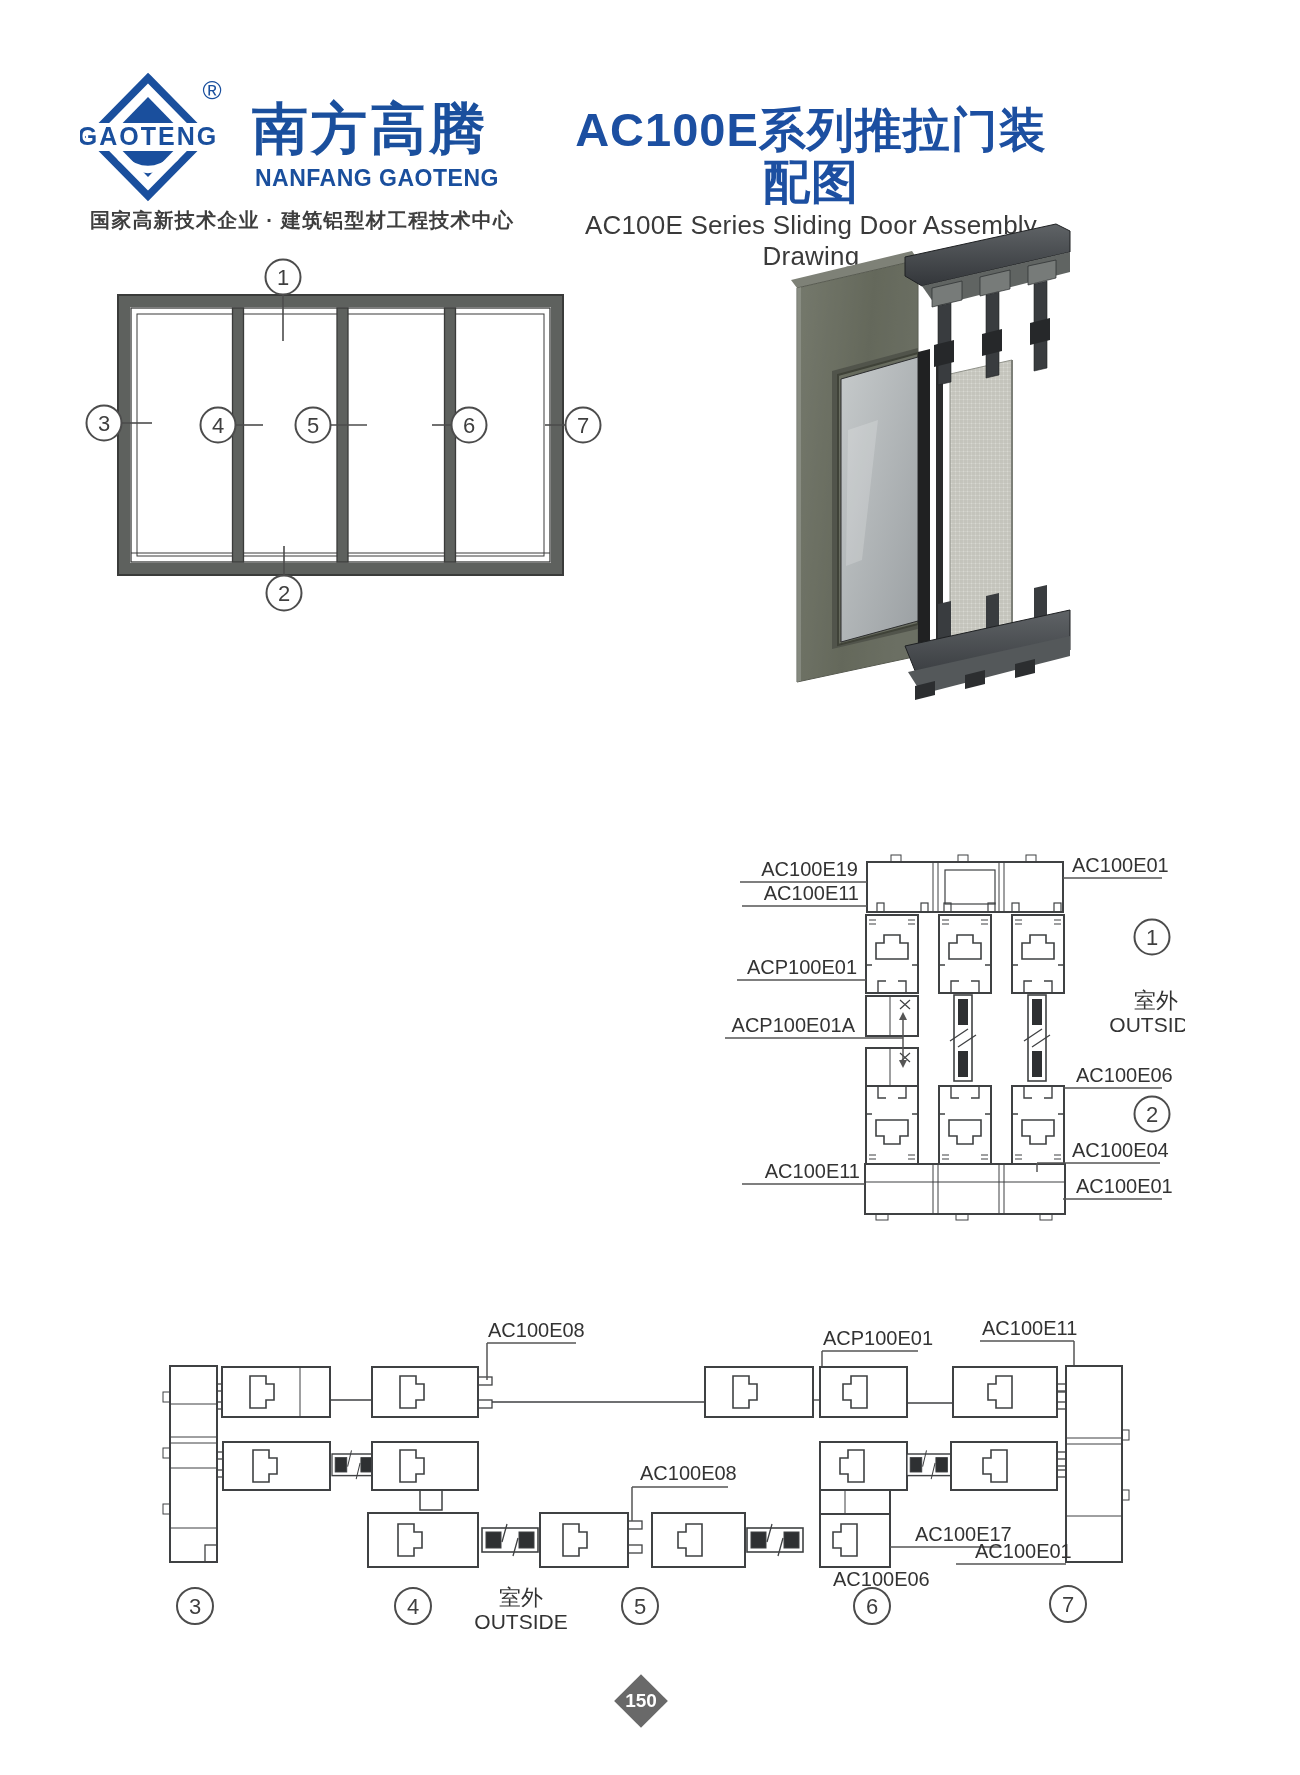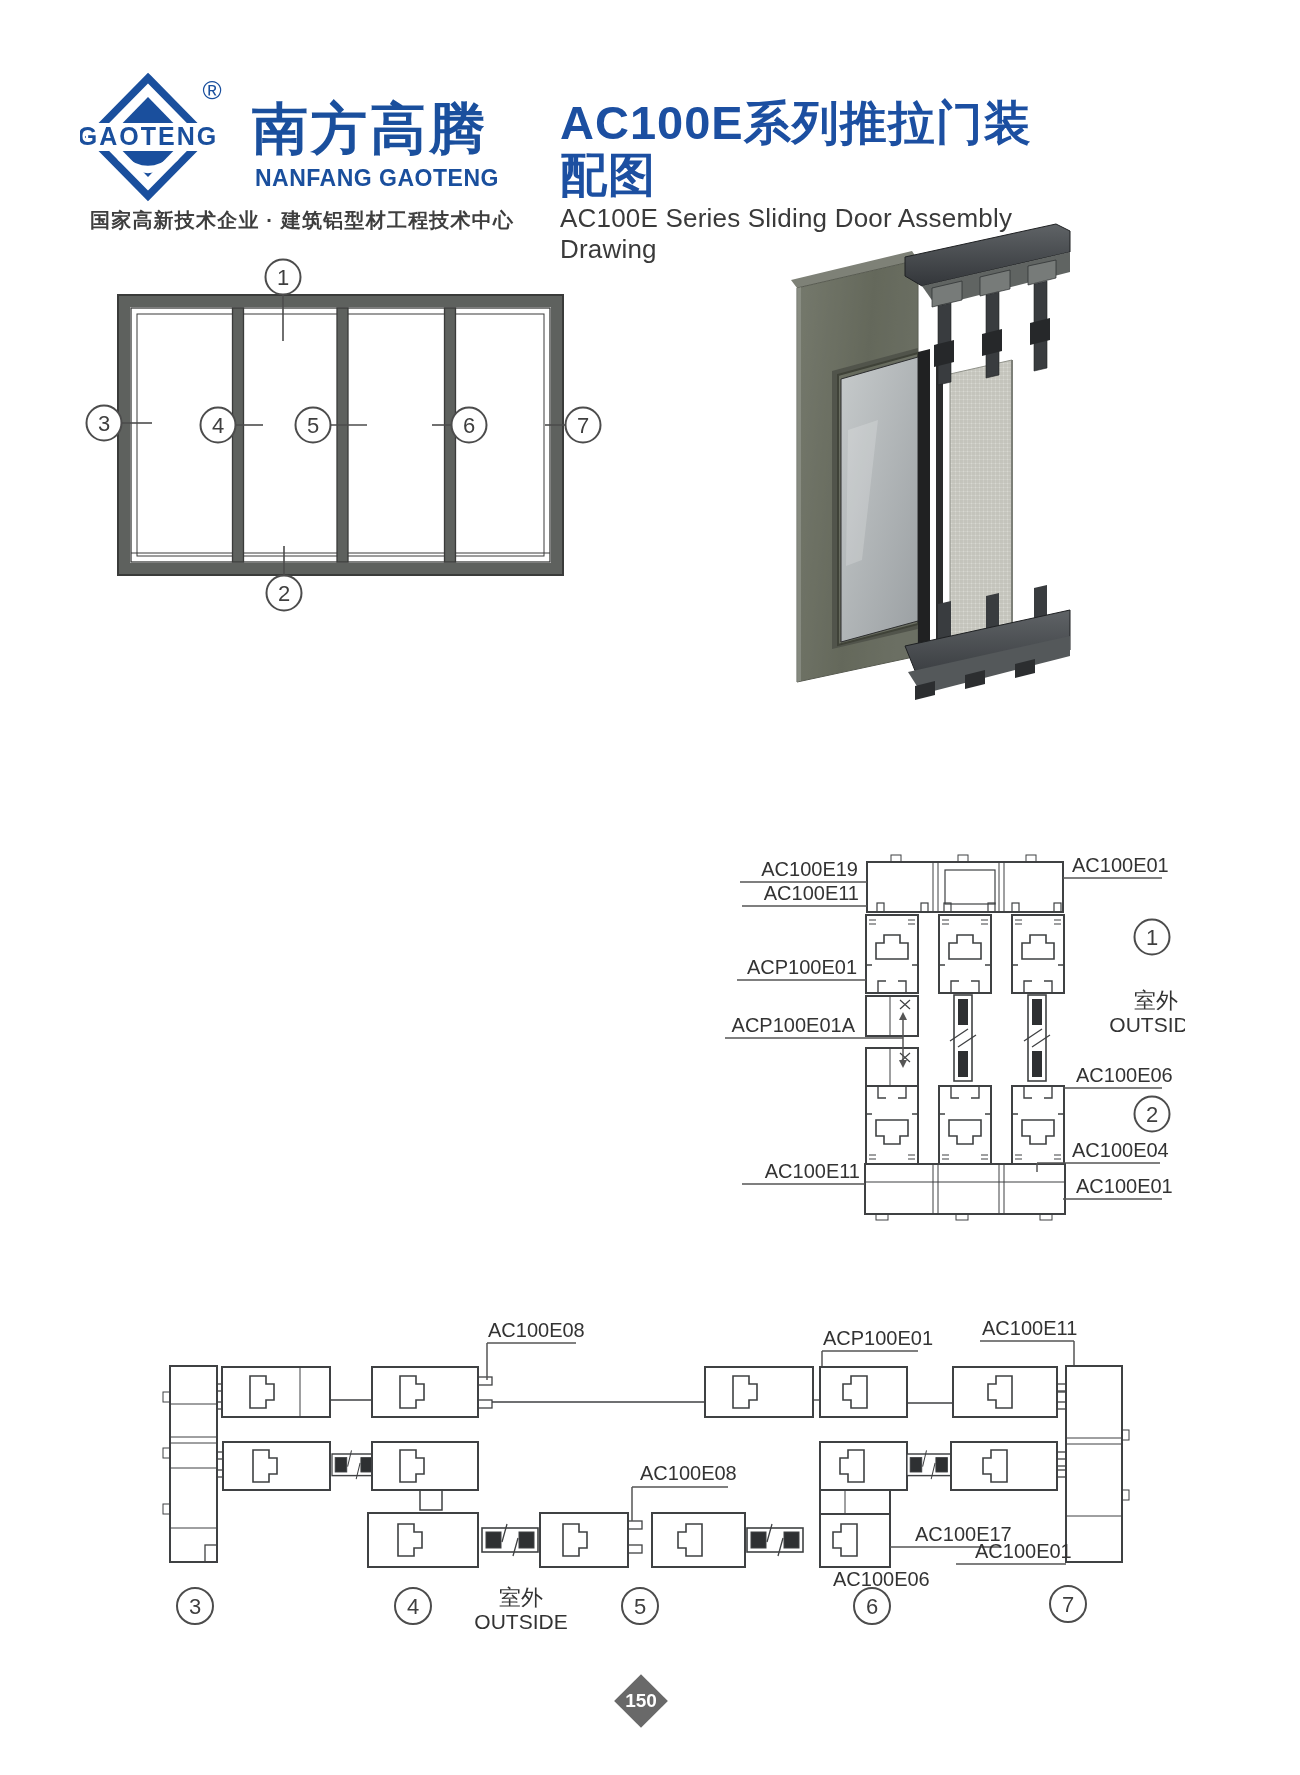--- a/index.html
+++ b/index.html
@@ -2,21 +2,21 @@
 <html><head>
 <meta charset="utf-8">
 <style>
   html,body{margin:0;padding:0;}
   body{
     width:1300px;height:1775px;position:relative;background:#ffffff;overflow:hidden;
     font-family:"Liberation Sans","DejaVu Sans",sans-serif;
   }
   .abs{position:absolute;}
   svg text{font-family:"Liberation Sans","DejaVu Sans",sans-serif;}
-  #title-block{left:560px;top:97px;width:502px;text-align:left;}
+  #title-block{left:560px;top:104px;width:502px;text-align:center;}
   #title-cn{font-size:47px;font-weight:bold;color:#1c4fa1;letter-spacing:1px;line-height:1.1;}
   #title-en{font-size:26px;font-weight:500;color:#3a3a3a;margin-top:3px;letter-spacing:0.2px;}
   #page-diamond{left:622px;top:1682px;width:38px;height:38px;background:#696969;transform:rotate(45deg);}
   #page-diamond span{display:block;width:38px;height:38px;transform:rotate(-45deg);color:#ffffff;
     font-size:19px;font-weight:bold;text-align:center;line-height:38px;}
 </style>
 </head>
 <body>
 
 <svg class="abs" style="left:80px;top:50px;" width="440" height="185" viewBox="80 50 440 185">

